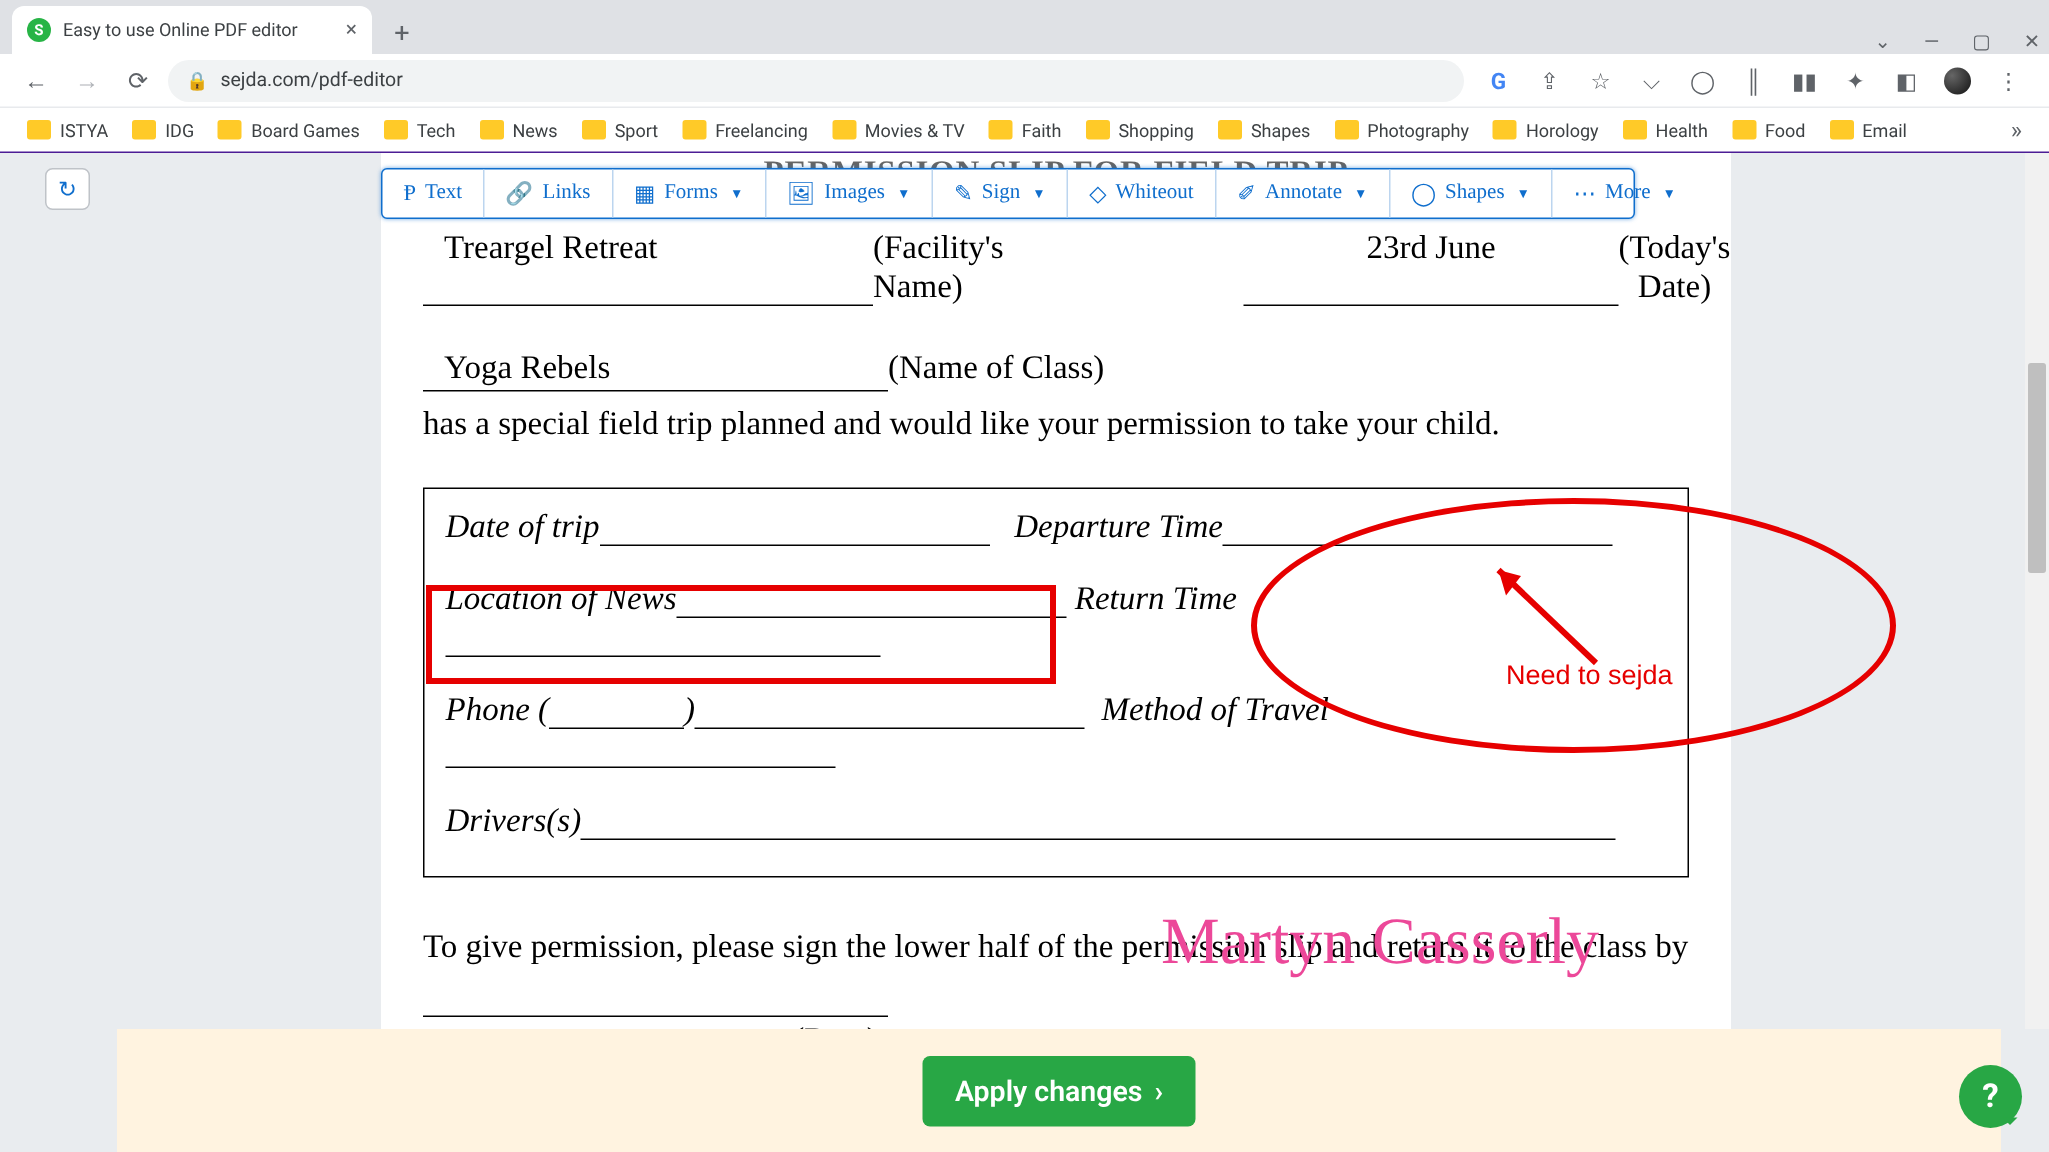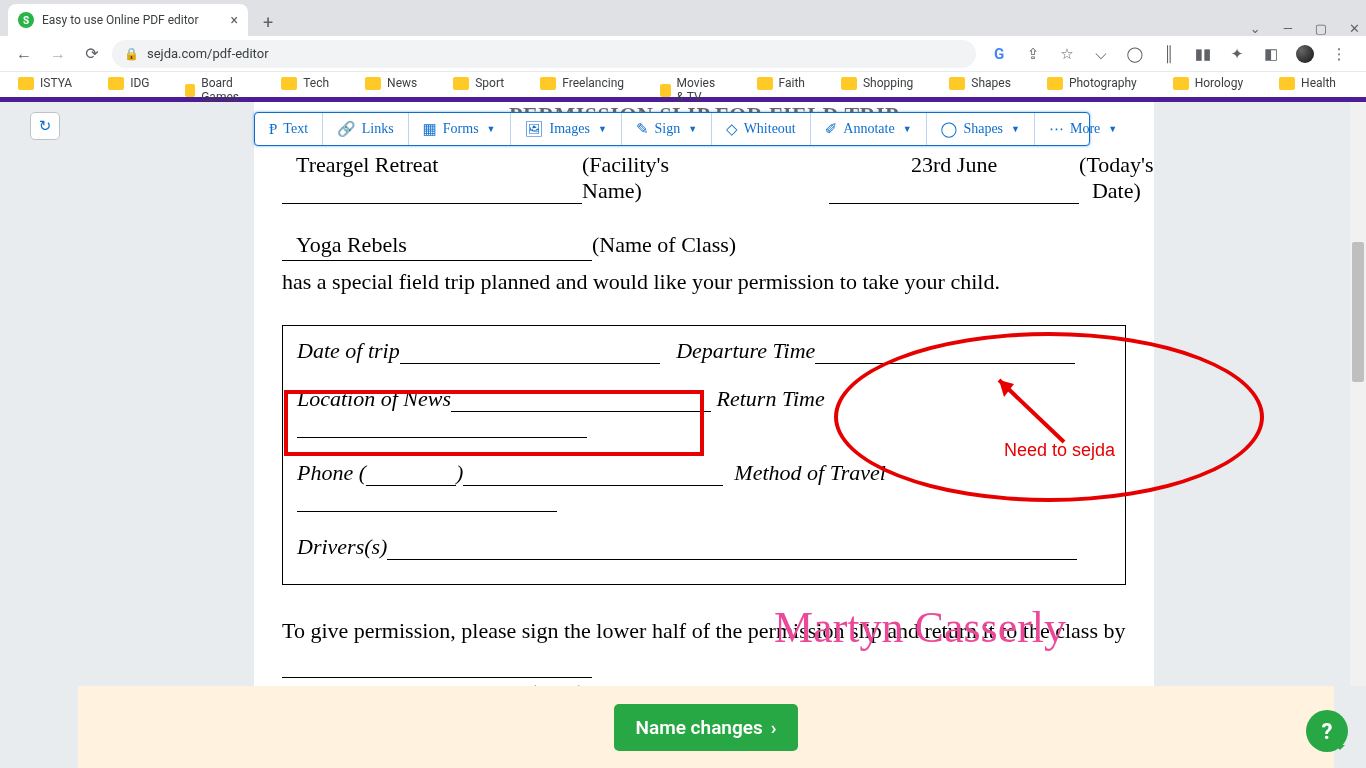--- a/index.html
+++ b/index.html
@@ -20,21 +20,21 @@
   .navbtn { width: 28px; height: 28px; display: flex; align-items: center; justify-content: center; color: #5f6368; font-size: 16px; cursor: pointer; border-radius: 50%; }
   .navbtn.disabled { color: #b0b3b8; }
   .omnibox { flex: 1; height: 28px; background: #f1f3f4; border-radius: 14px; display: flex; align-items: center; padding: 0 12px; font-size: 13px; color: #3c4043; gap: 8px; }
   .lock { color: #5f6368; font-size: 12px; }
   .ext-icons { display: flex; align-items: center; gap: 16px; padding: 0 8px; }
   .ext-icons span { width: 18px; height: 18px; display: inline-flex; align-items: center; justify-content: center; color: #5f6368; font-size: 15px; cursor: pointer; }
   .ext-red { color: #ea4335; }
   .avatar { width: 22px; height: 22px; border-radius: 50%; background: radial-gradient(circle at 30% 30%, #666, #111); }
 
   
-  .bmbar { height: 30px; background: #fff; display: flex; align-items: flex-start; padding: 0 10px; gap: 20px; font-size: 12px; color: #3c4043; border-bottom: 5px solid #4c1d95; }
+  .bmbar { height: 30px; background: #fff; display: flex; align-items: center; padding: 0 10px; gap: 0; font-size: 12px; color: #3c4043; border-bottom: 1px solid #4c1d95; }
   .bm { display: flex; align-items: center; gap: 6px; padding: 4px 8px; cursor: pointer; border-radius: 4px; }
   .bm .foldericon { width: 16px; height: 13px; background: #ffca28; border-radius: 2px; position: relative; }
   .bmoverflow { margin-left: auto; color: #5f6368; font-size: 16px; padding: 0 8px; cursor: pointer; }
 
   
   .content { position: absolute; top: 102px; left: 0; right: 0; bottom: 0; background: #e9ecef; overflow: hidden; }
   .sidebtn { position: absolute; left: 30px; top: 10px; width: 30px; height: 28px; background: #fff; border: 1px solid #bfc3c8; border-radius: 5px; display: flex; align-items: center; justify-content: center; color: #0f6ecd; font-size: 15px; cursor: pointer; }
   .page { position: absolute; left: 254px; top: 0; width: 900px; background: #fff; bottom: 0; }
 
   
@@ -305,19 +305,19 @@
     <div class="sig" style="left:520px; top:500px;">Martyn Casserly</div>
 
   </div>
 
   <div class="vscroll">
     <div class="vthumb"></div>
   </div>
 
   <div class="bottombar">
     <div class="applybtn">
-      <span>Name changes</span>
+      <span>Apply changes</span>
       <span>›</span>
     </div>
   </div>
 
   <div class="helpbtn">?</div>
 </div>
 
 </body></html>

